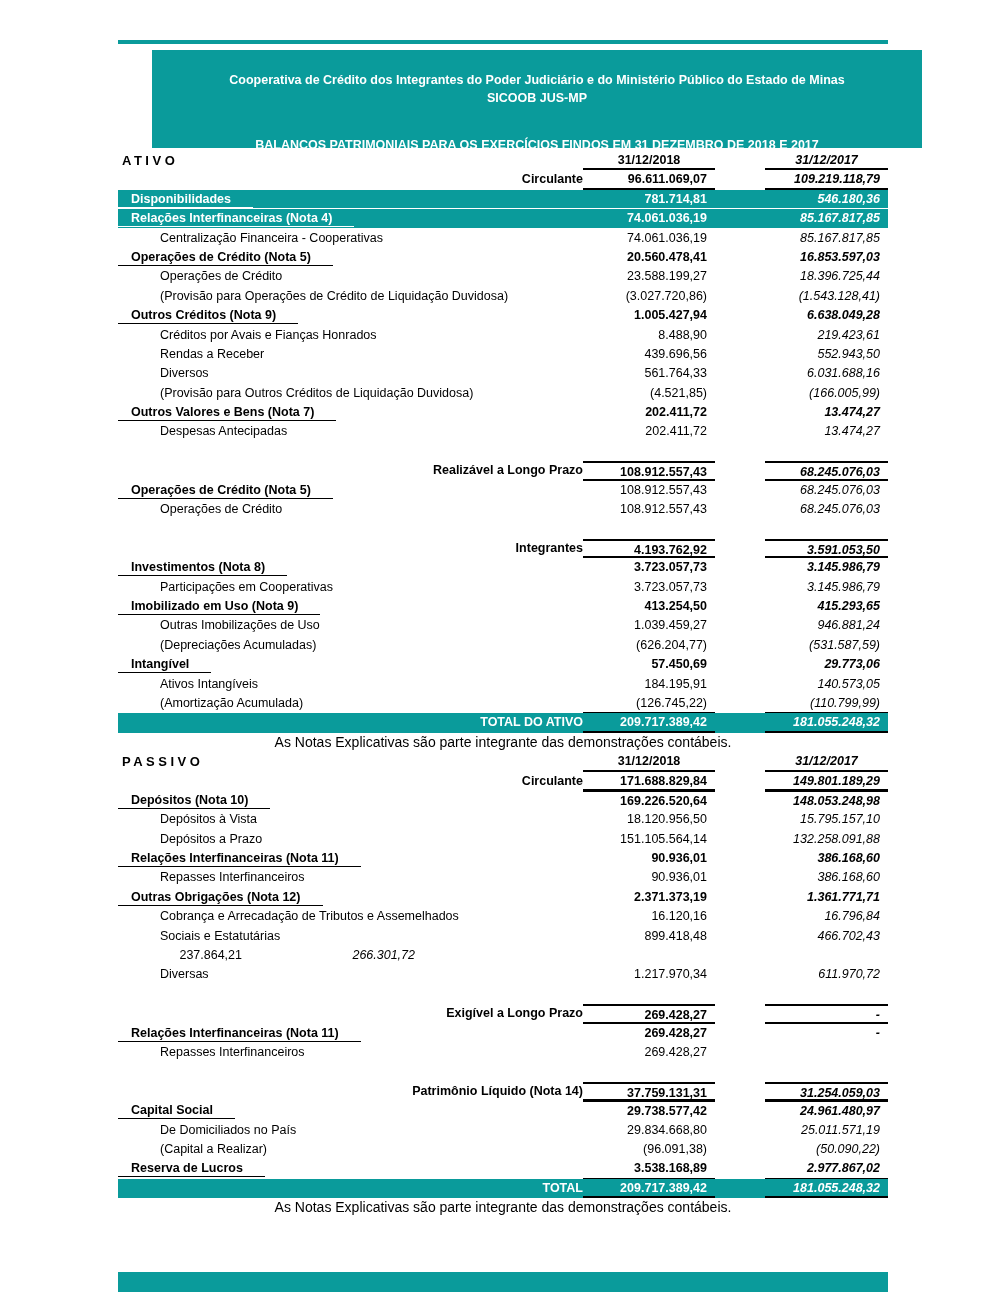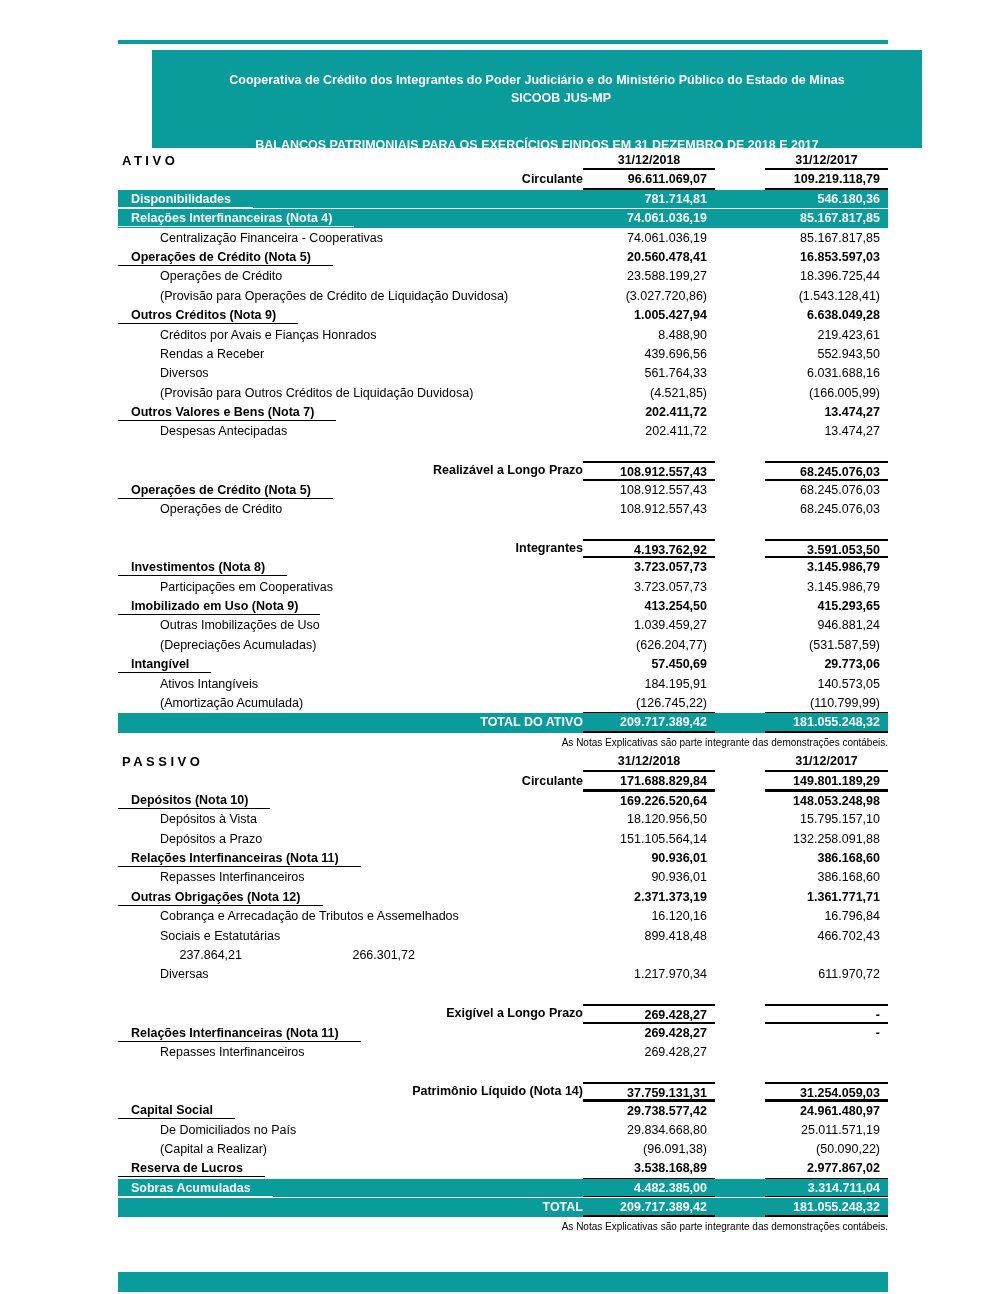--- a/index.html
+++ b/index.html
@@ -11,46 +11,46 @@
   }
   .strip { position:absolute; left:118px; width:770px; background:var(--teal); }
   .top-strip { top:40px; height:4px; }
   .bottom-strip { top:1272px; height:20px; }
   .header-block {
     position:absolute; left:118px; top:50px; width:770px; height:98px;
     background:var(--teal); color:#fff; font-weight:bold; text-align:center;margin-left:34px;
   }
   .ht { position:absolute; left:0; width:100%; font-size:12.5px; line-height:16px; }
   .ht1 { top:22px; }
-  .ht2 { top:40px;padding-left:24px; }
+  .ht2 { top:40px; }
   .ht3 { top:87px; }
   .table { position:absolute; left:118px; top:151px; width:770px; }
   .row { display:flex; height:19.4px; line-height:19.4px; font-size:12.5px; box-sizing:border-box; }
   .lbl { width:465px; box-sizing:border-box; white-space:nowrap; overflow:visible; }
   .s-lbl { padding-left:4px; font-weight:bold;text-align:right; }
   .i-lbl { padding-left:42px; }
   .title-lbl { padding-left:4px; font-weight:bold; letter-spacing:3.5px; font-size:13px; }
   .lbl-ul {
     display:inline-block; vertical-align:top; height:17px;
     padding-left:13px; padding-right:22px;
     border-bottom:1.4px solid #000; font-weight:bold;
   }
   .teal-row { background:var(--teal); color:#fff; }
   .teal-row:not(.total-row) { border-bottom:1px solid #fff; }
   .teal-row .lbl-ul { border-bottom-color:#fff; }
   .v { width:132px; text-align:right; padding-right:8px; box-sizing:border-box; white-space:nowrap; }
-  .v17 { width:123px; }
+  .v17 { width:123px;font-style:italic; }
   .gap { width:50px; }
   .bold { font-weight:bold; }
   .vh { text-align:center; padding-right:0; font-weight:bold; border-bottom:2px solid #000; }
   .bb { border-bottom:2px solid #000; }
   .bt { border-top:2px solid #000; }
   .bt1 { border-top:1.2px solid #000; }
   .bb1 { border-bottom:1.4px solid #000; }
-  .footnote { height:19.4px; line-height:19.4px; text-align:right; font-size:10px; }
+  .footnote { height:19.4px; line-height:19.4px; text-align:center; font-size:14px; }
 </style>
 </head>
 <body>
 
 <div class="strip top-strip"></div>
 
 <div class="header-block">
   <div class="ht ht1">Cooperativa de Crédito dos Integrantes do Poder Judiciário e do Ministério Público do Estado de Minas</div>
   <div class="ht ht2">SICOOB JUS-MP</div>
   <div class="ht ht3">BALANÇOS PATRIMONIAIS PARA OS EXERCÍCIOS FINDOS EM 31 DEZEMBRO DE 2018 E 2017</div>
@@ -365,26 +365,20 @@
         <div class="v v18 ">(96.091,38)</div>
         <div class="gap"></div>
         <div class="v v17 ">(50.090,22)</div>
       </div>
       <div class="row">
         <div class="lbl"><div class="lbl-ul">Reserva de Lucros</div></div>
         <div class="v v18 bold bb1">3.538.168,89</div>
         <div class="gap"></div>
         <div class="v v17 bold bb1">2.977.867,02</div>
       </div>
-      <div class="row teal-row">
-        <div class="lbl"><div class="lbl-ul">Sobras Acumuladas</div></div>
-        <div class="v v18 bold bb1">4.482.385,00</div>
-        <div class="gap"></div>
-        <div class="v v17 bold bb1">3.314.711,04</div>
-      </div>
       <div class="row teal-row total-row">
         <div class="lbl s-lbl">TOTAL</div>
         <div class="v v18 bold bb">209.717.389,42</div>
         <div class="gap"></div>
         <div class="v v17 bold bb">181.055.248,32</div>
       </div>
     </div>
   <div class="footnote">As Notas Explicativas são parte integrante das demonstrações contábeis.</div>
 </div>
 

